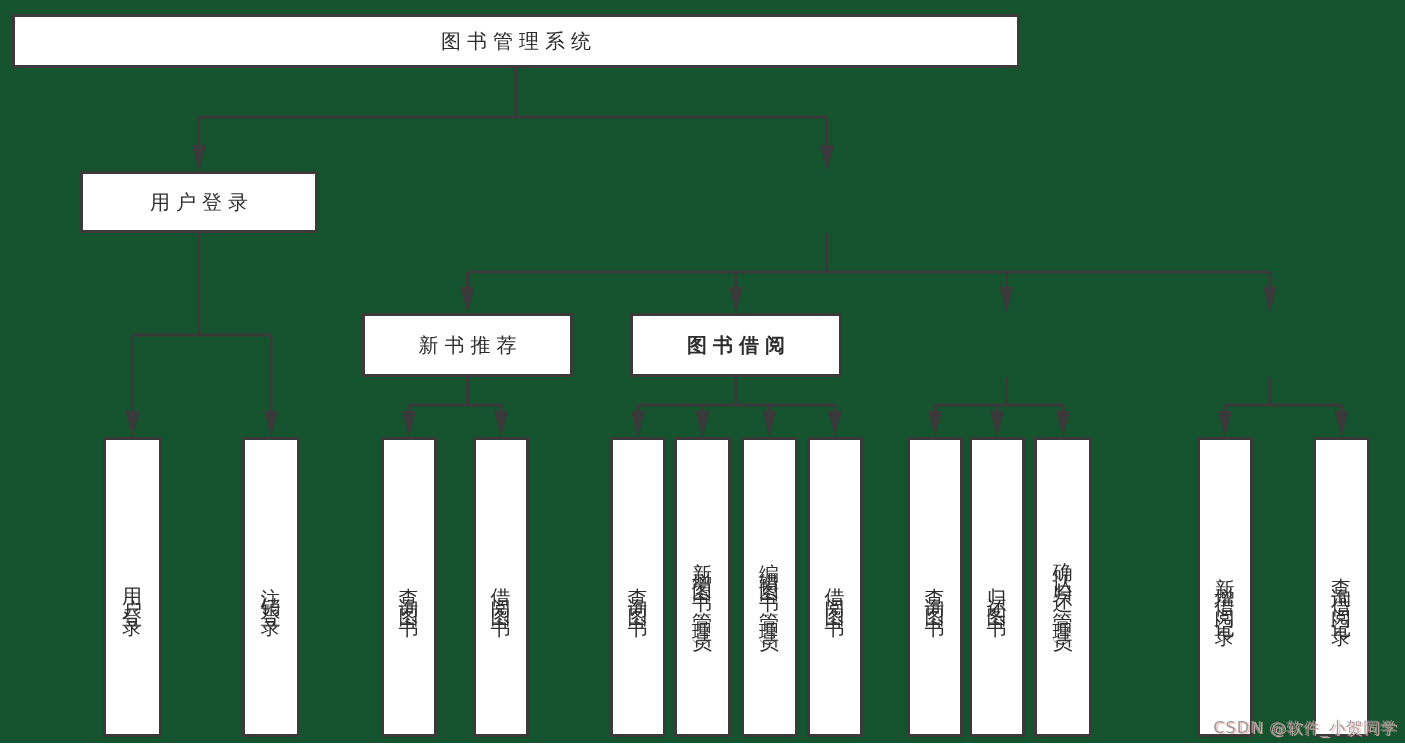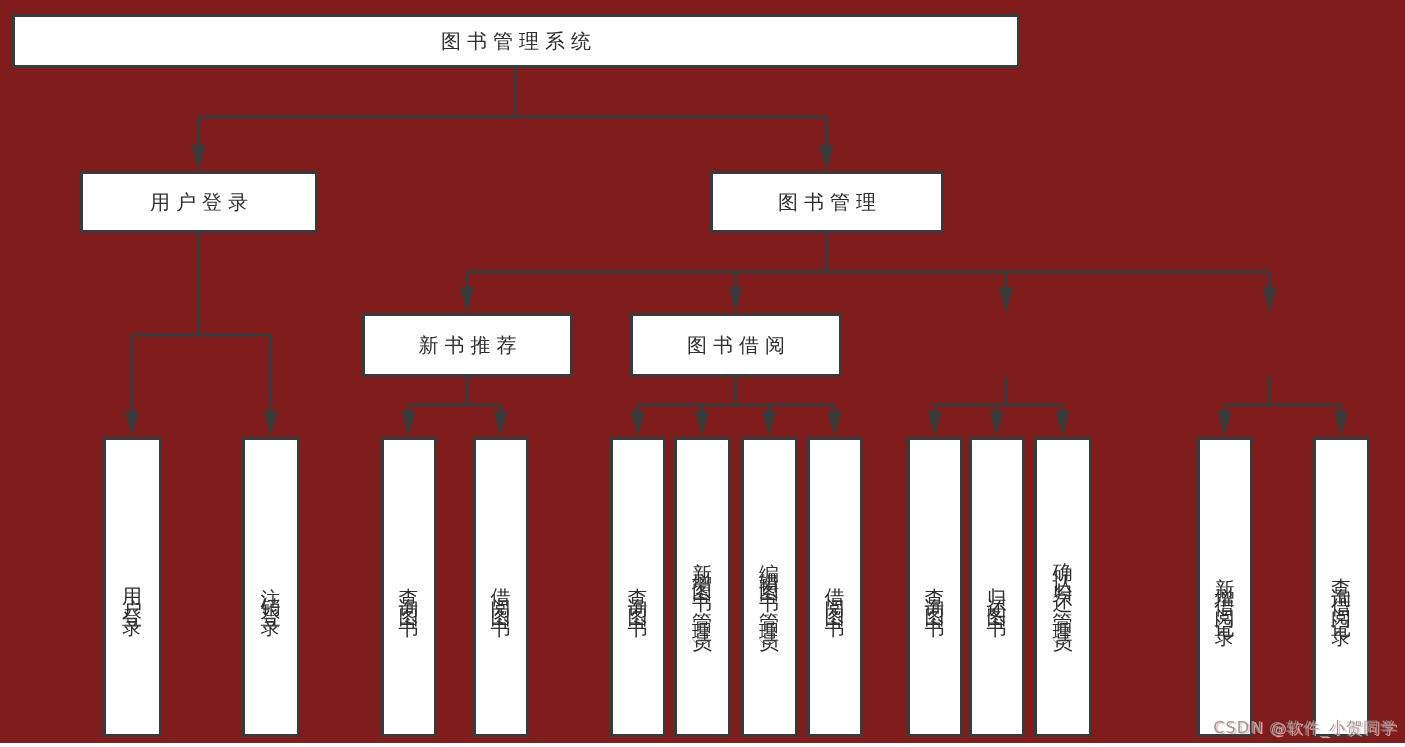--- a/index.html
+++ b/index.html
@@ -1,20 +1,20 @@
 <!DOCTYPE html>
 <html><head>
 <meta charset="utf-8">
 <style>
   html, body { margin: 0; padding: 0; background: #ffffff; }
   .stage {
     position: relative;
     width: 1405px;
     height: 743px;
-    background: #7f1d1d;
+    background: #14532d;
     overflow: hidden;
     font-family: "DejaVu Sans", "Liberation Sans", sans-serif;
   }
   .connectors {
     position: absolute;
     left: 0; top: 0;
     width: 1405px; height: 747px;
     pointer-events: none;
   }
   .node {
@@ -40,21 +40,21 @@
     letter-spacing: 10px;
     padding-top: 10px; 
     white-space: nowrap;
     line-height: 1;
   }
   
   .n-root          { left: 12px;  top: 14px;  width: 1008px; height: 54px; }
   .n-user-login    { left: 80px;  top: 171px; width: 238px;  height: 62px; }
   .n-book-mgmt     { left: 710px; top: 171px; width: 234px;  height: 62px; }
   .n-new-book      { left: 362px; top: 313px; width: 211px;  height: 64px; }
-  .n-book-borrow   { left: 630px; top: 313px; width: 212px;  height: 64px; }
+  .n-book-borrow   { left: 630px; top: 313px; width: 212px;  height: 64px; font-weight: bold; }
   .n-current-borrow{ left: 901px; top: 313px; width: 211px;  height: 64px; }
   .n-borrow-record { left: 1165px;top: 313px; width: 210px;  height: 64px; }
   
   .leaf { top: 437px; height: 300px; }
   .l-a1 { left: 103px;  width: 59px; }
   .l-a2 { left: 242px;  width: 58px; }
   .l-b1 { left: 381px;  width: 56px; }
   .l-b2 { left: 473px;  width: 56px; }
   .l-c1 { left: 610px;  width: 56px; }
   .l-c2 { left: 674px;  width: 57px; }
@@ -115,23 +115,20 @@
     </g>
   </svg>
 
   <div class="node h n-root">
     <span>图书管理系统</span>
   </div>
 
   <div class="node h n-user-login">
     <span>用户登录</span>
   </div>
-  <div class="node h n-book-mgmt">
-    <span>图书管理</span>
-  </div>
 
   <div class="node h n-new-book">
     <span>新书推荐</span>
   </div>
   <div class="node h n-book-borrow">
     <span>图书借阅</span>
   </div>
 
   <div class="node leaf l-a1">
     <span>用户登录</span>

